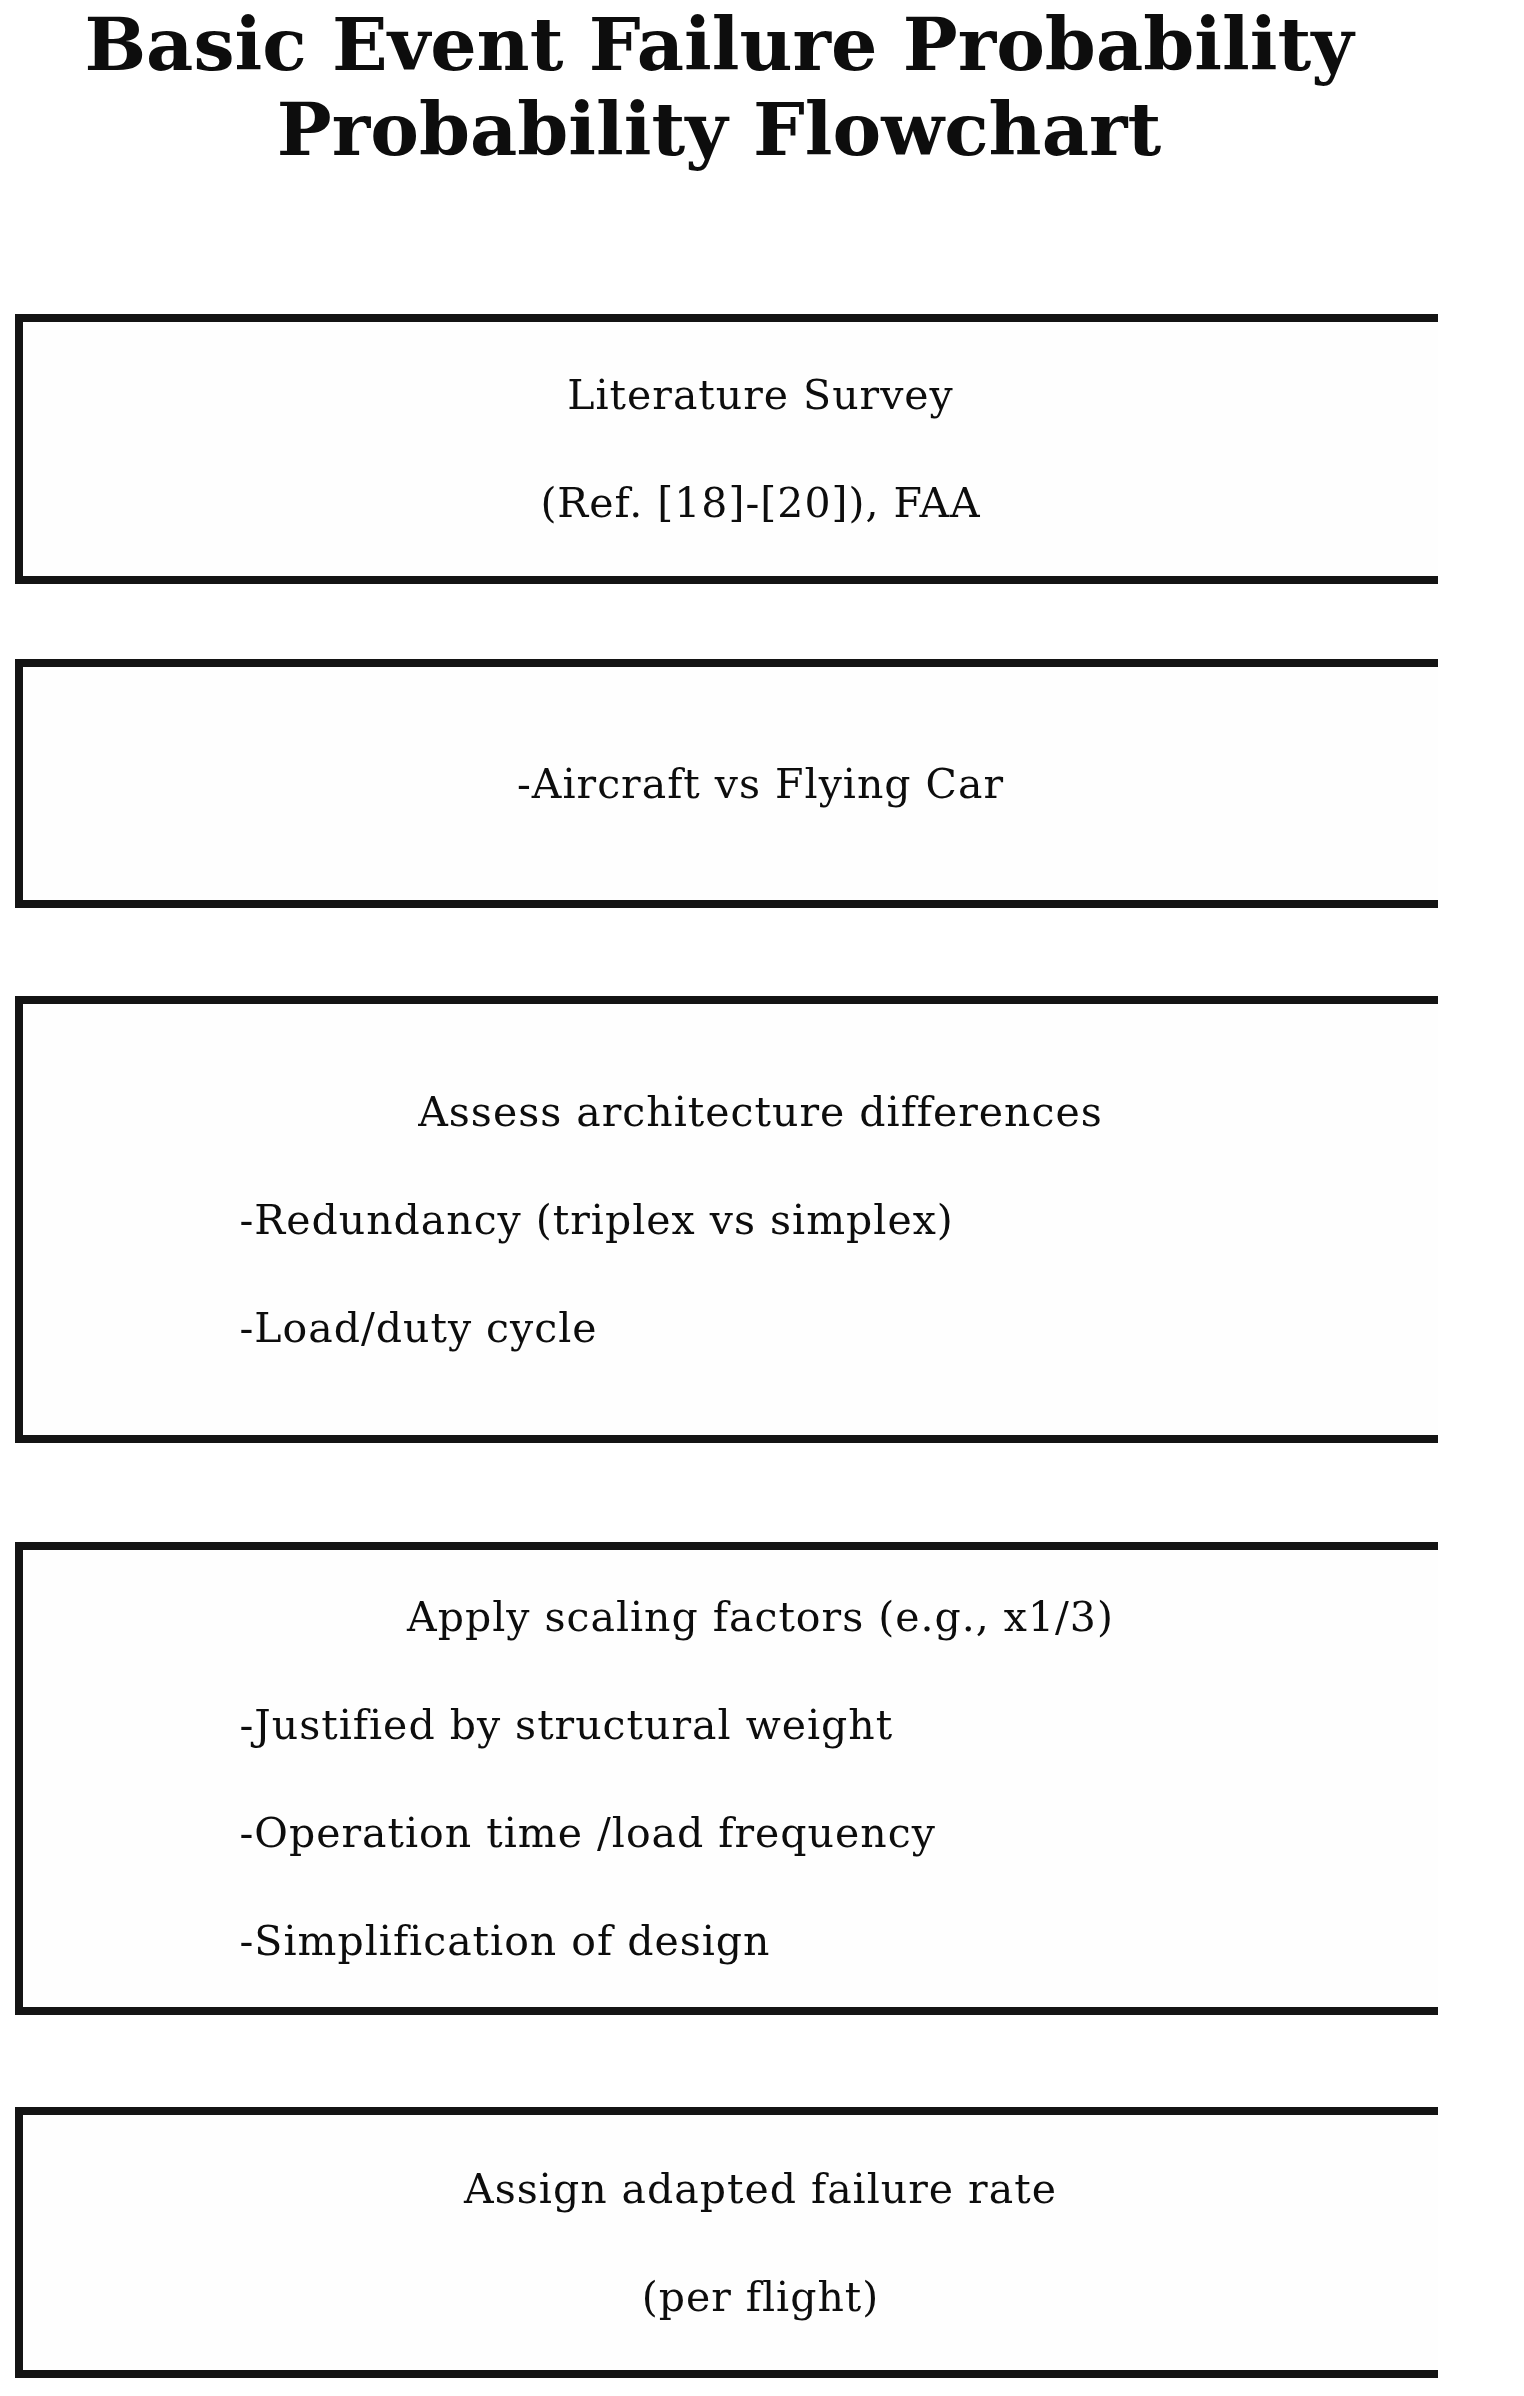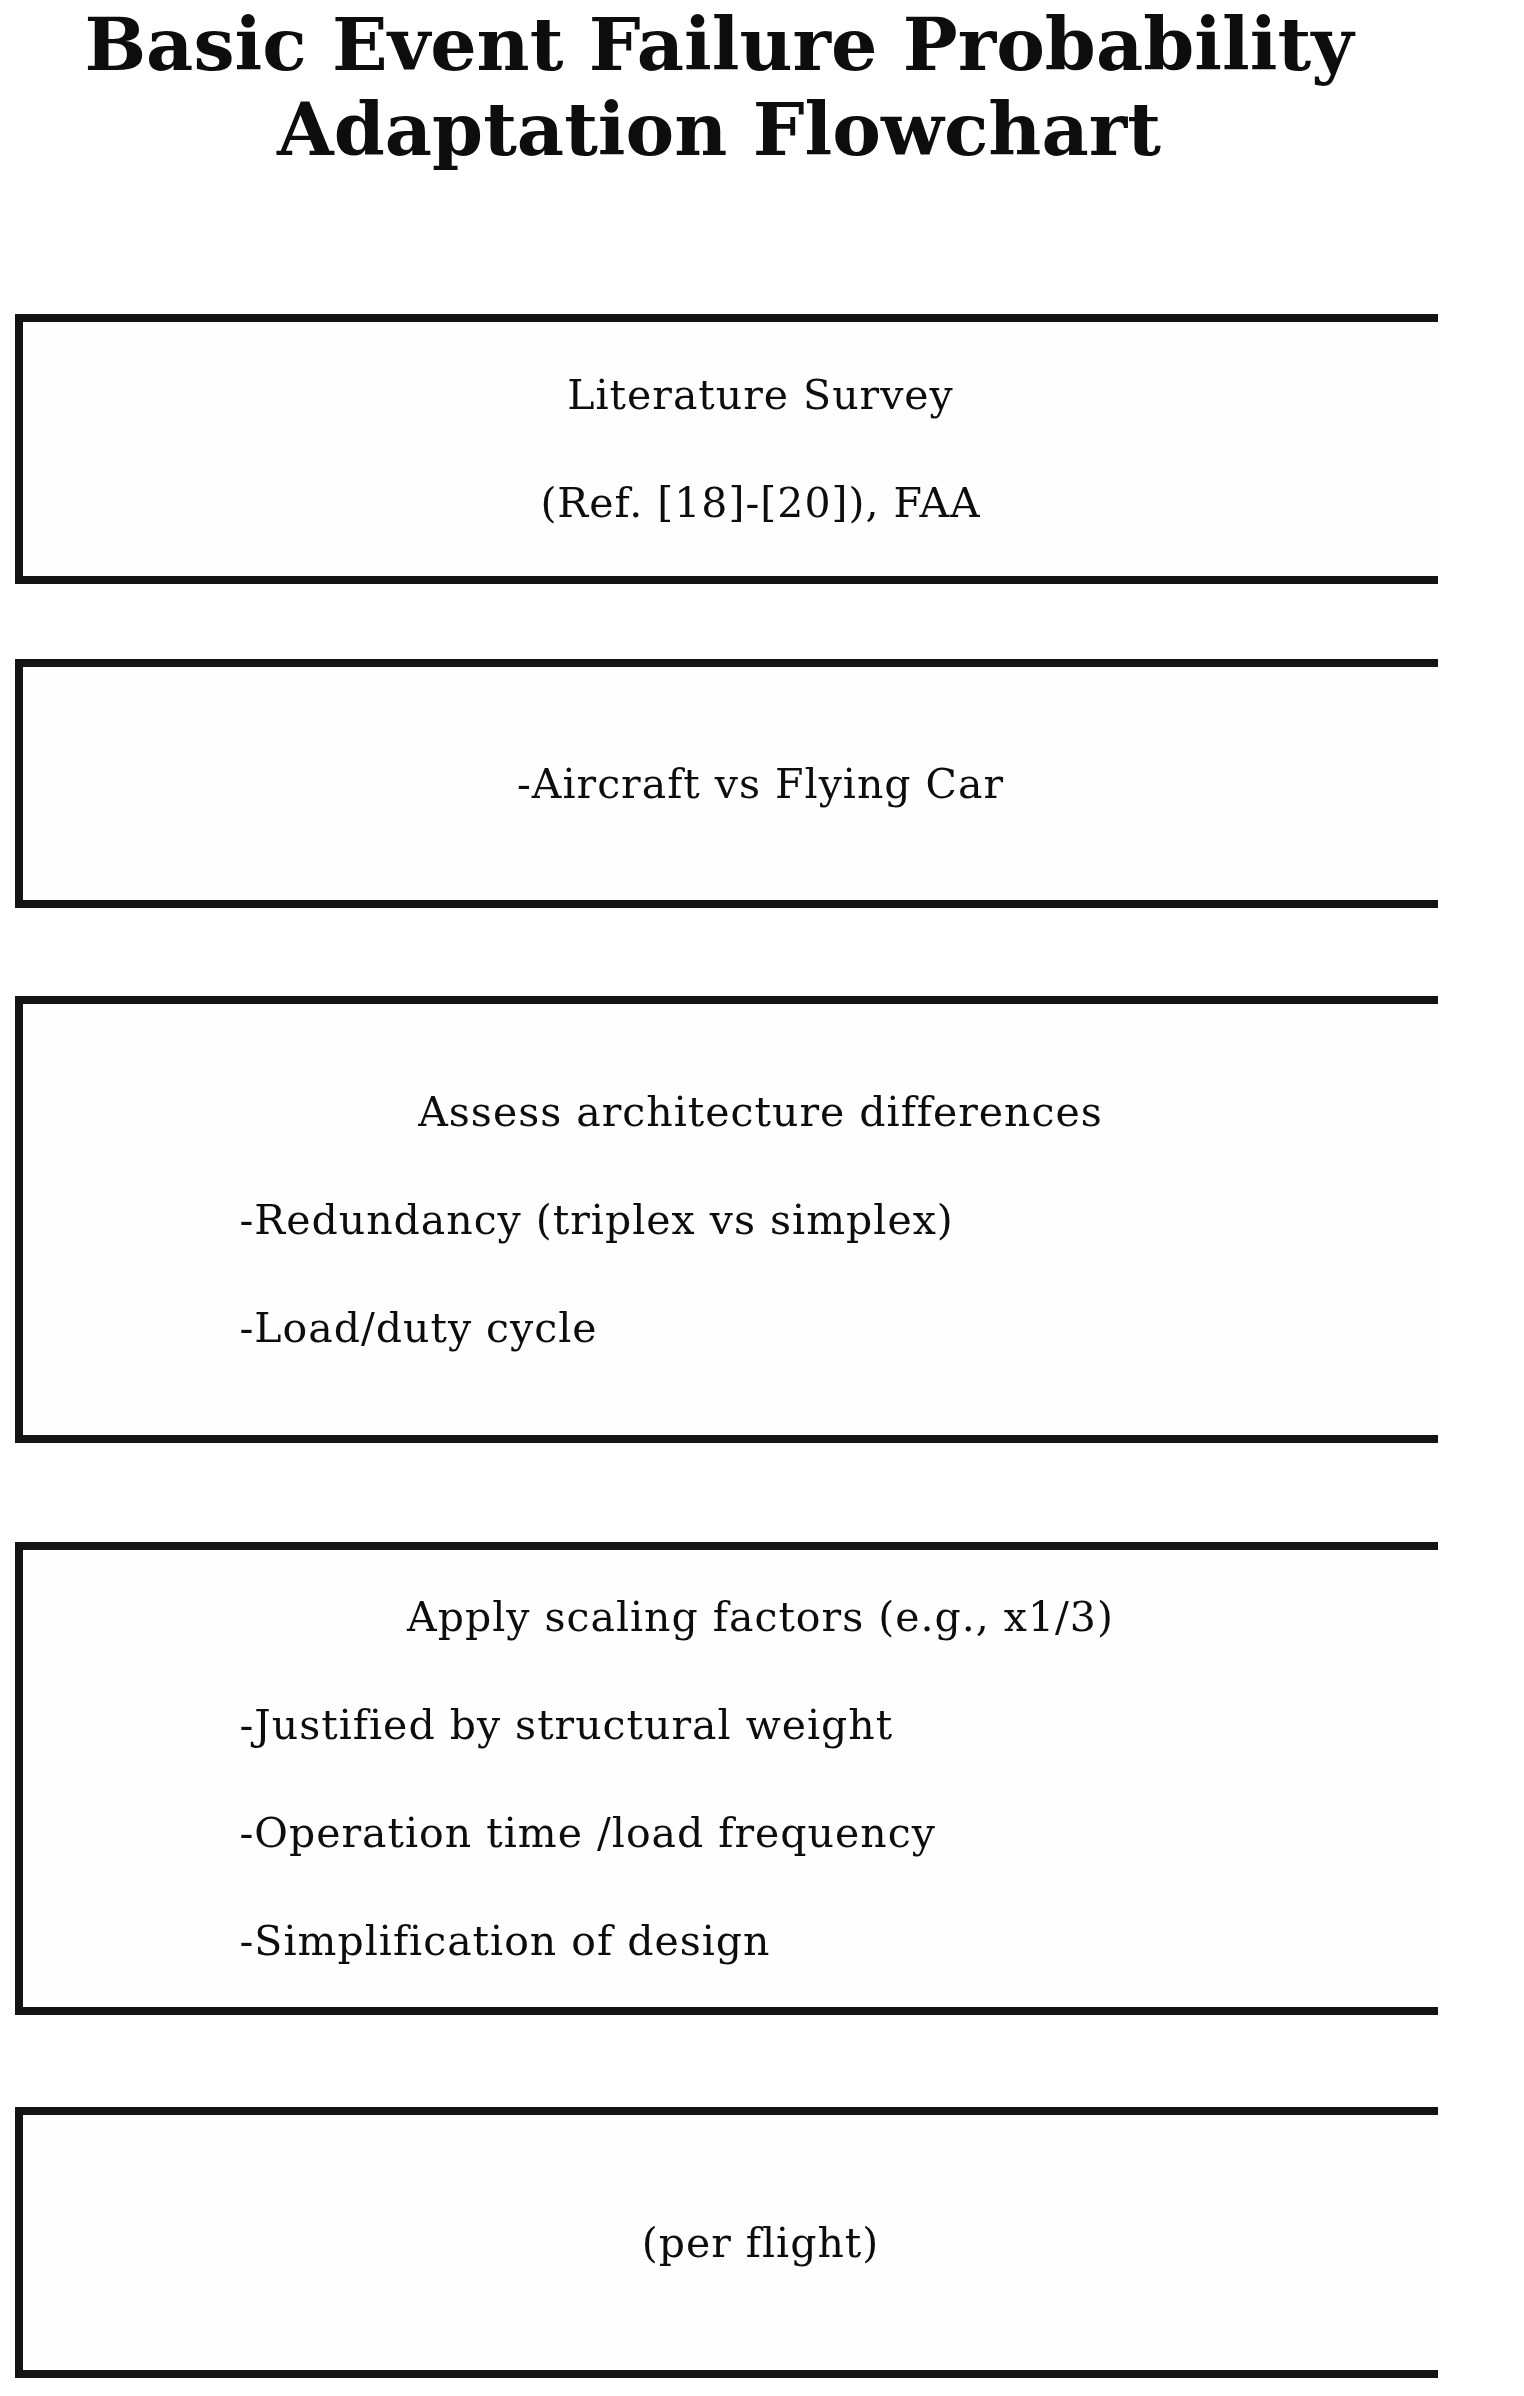--- a/index.html
+++ b/index.html
@@ -54,21 +54,21 @@
   .center { text-align: center; }
   .indent { text-align: left; padding-left: 217px; }
 </style>
 </head>
 <body>
 
 <div id="figure-root">
 
   <div class="figure-title">
     <div>Basic Event Failure Probability</div>
-    <div>Adaptation Flowchart</div>
+    <div>Probability Flowchart</div>
   </div>
 
   <div id="box-1" class="flow-box">
     <div class="box-line center">Literature Survey</div>
     <div class="box-line center">(Ref. [18]-[20]), FAA</div>
   </div>
 
   <div id="box-2" class="flow-box">
     <div class="box-line center">-Aircraft vs Flying Car</div>
   </div>
@@ -80,17 +80,18 @@
   </div>
 
   <div id="box-4" class="flow-box">
     <div class="box-line center">Apply scaling factors (e.g., x1/3)</div>
     <div class="box-line indent">-Justified by structural weight</div>
     <div class="box-line indent">-Operation time /load frequency</div>
     <div class="box-line indent">-Simplification of design</div>
   </div>
 
   <div id="box-5" class="flow-box">
+    <div class="box-line center">Assign adapted failure rate</div>
     <div class="box-line center">(per flight)</div>
   </div>
 
 </div>
 
 
 </body></html>

